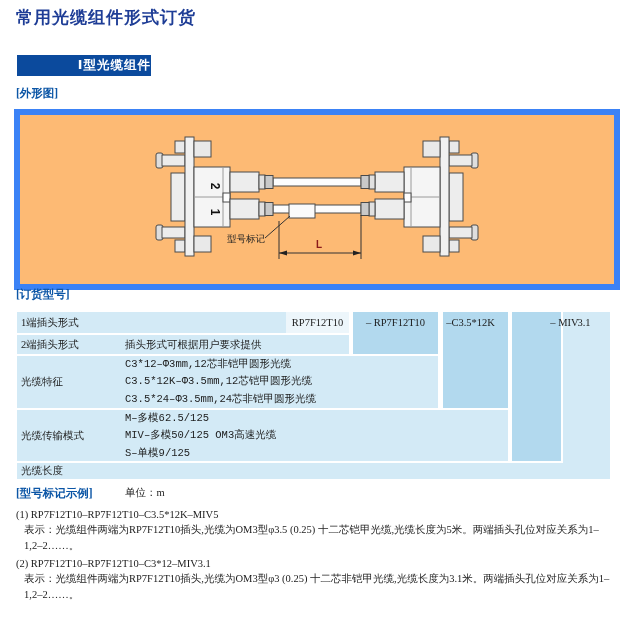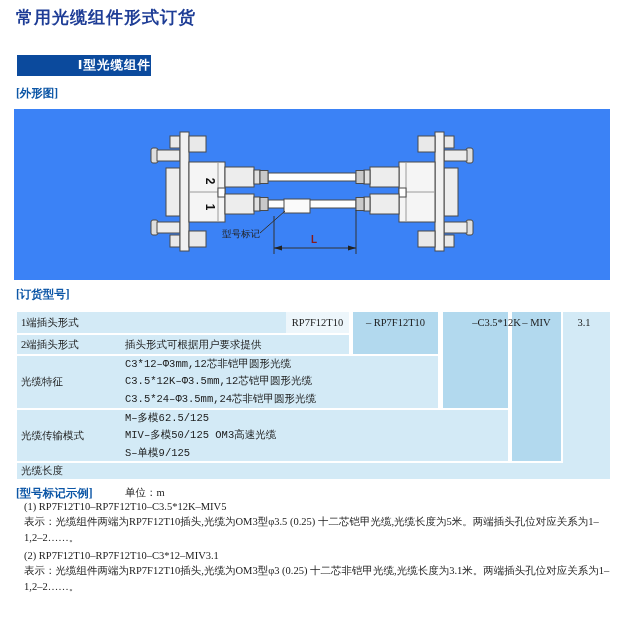--- a/index.html
+++ b/index.html
@@ -5,48 +5,48 @@
   html,body{margin:0;padding:0;background:#fff;}
   .page{position:relative;width:623px;height:623px;background:#fff;overflow:hidden;
         font-family:"Liberation Serif","DejaVu Serif",serif;color:#222;border-radius:17px;}
   .title{position:absolute;left:16px;top:6px;font-family:"Liberation Sans","DejaVu Sans",sans-serif;
          font-weight:bold;font-size:17px;color:#1e3d96;letter-spacing:1px;}
   .badge{position:absolute;left:17px;top:55px;width:124px;height:21px;background:#0b4a9d;color:#fff;
          font-family:"Liberation Sans","DejaVu Sans",sans-serif;font-weight:bold;font-size:12.5px;
          line-height:21px;padding-left:10px;letter-spacing:1px;text-align:right;}
   .sec{position:absolute;left:16px;font-weight:bold;font-size:11.5px;color:#0c56a6;}
   .sec-outline{top:86px;} .sec-order{top:287px;}
-  .diagram-box{position:absolute;left:14px;top:109px;width:594px;height:169px;border:1px solid #3b82f6;background:#3b82f6;}
+  .diagram-box{position:absolute;left:14px;top:109px;width:594px;height:169px;border:6px solid #3b82f6;background:#fdba74;}
   
   .otable{position:absolute;left:17px;top:312px;width:593px;height:167px;background:#fff;}
   .trow{position:absolute;left:0;width:593px;background:#d3eaf6;}
   .r1{top:0;height:21px;} .r2{top:23px;height:19px;} .r3{top:44px;height:52px;}
   .r4{top:98px;height:51px;} .r5{top:151px;height:16px;}
   .band{position:absolute;top:0;}
   .b1{left:269px;width:63px;height:21px;background:#edf6fb;}
   .b2{left:336px;width:85px;height:42px;background:#b2d9ee;}
   .b3{left:426px;width:65px;height:96px;background:#b2d9ee;}
   .b4{left:495px;width:49px;height:149px;background:#b2d9ee;}
   .b5{left:546px;width:47px;height:167px;background:#d3eaf6;}
   .gap{position:absolute;top:0;background:#fff;}
   .g1{left:332px;width:4px;height:42px;} .g2{left:421px;width:5px;height:96px;}
   .g3{left:491px;width:4px;height:149px;} .g4{left:544px;width:2px;height:149px;}
   .code{position:absolute;top:0;height:21px;line-height:21px;text-align:center;font-size:10.5px;color:#1c1c1c;}
-  .c1{left:269px;width:63px;} .c2{left:336px;width:85px;} .c3{left:426px;width:55px;padding-left:26px;}
-  .c4{left:495px;width:49px;} .c5{left:546px;width:42px;}
+  .c1{left:269px;width:63px;} .c2{left:336px;width:85px;} .c3{left:426px;width:55px;}
+  .c4{left:495px;width:49px;padding-left:28px;} .c5{left:546px;width:42px;}
   .tl{position:absolute;left:4px;font-size:10.5px;color:#1c1c1c;white-space:nowrap;}
   .td{position:absolute;left:108px;font-size:10.5px;color:#1c1c1c;white-space:nowrap;}
   .tl.r1l{top:0;line-height:21px;} .td.r2d{top:23px;line-height:19px;} .tl.r2l{top:23px;line-height:19px;}
   .tl.r3l{top:44px;line-height:52px;} .td.r3d{top:44px;} .tl.r4l{top:98px;line-height:51px;} .td.r4d{top:98px;}
   .tl.r5l{top:151px;line-height:16px;} .td.r5d{top:151px;line-height:16px;margin-top:22px;}
   .mline{line-height:17.3px;font-family:Liberation Mono, monospace;}
   
   .examples{position:absolute;left:16px;top:486px;width:597px;}
-  .examples .sec2{font-weight:bold;font-size:11.5px;color:#0c56a6;margin:0 0 0 0;}
-  .exc{font-size:10.5px;margin:0 0 2px 8px;color:#1c1c1c;}
+  .examples .sec2{font-weight:bold;font-size:11.5px;color:#0c56a6;margin:0 0 8px 0;}
+  .exc{font-size:10.5px;margin:0 0 2px 0;color:#1c1c1c;}
   .exd{font-size:10.5px;line-height:15.5px;margin:0 0 5px 8px;color:#1c1c1c;}
   svg text{font-family:"Liberation Sans","DejaVu Sans",sans-serif;}
 </style>
 </head>
 <body>
 
 <div class="page">
 
   <div class="title">常用光缆组件形式订货</div>
   <div class="badge">Ⅰ型光缆组件</div>

